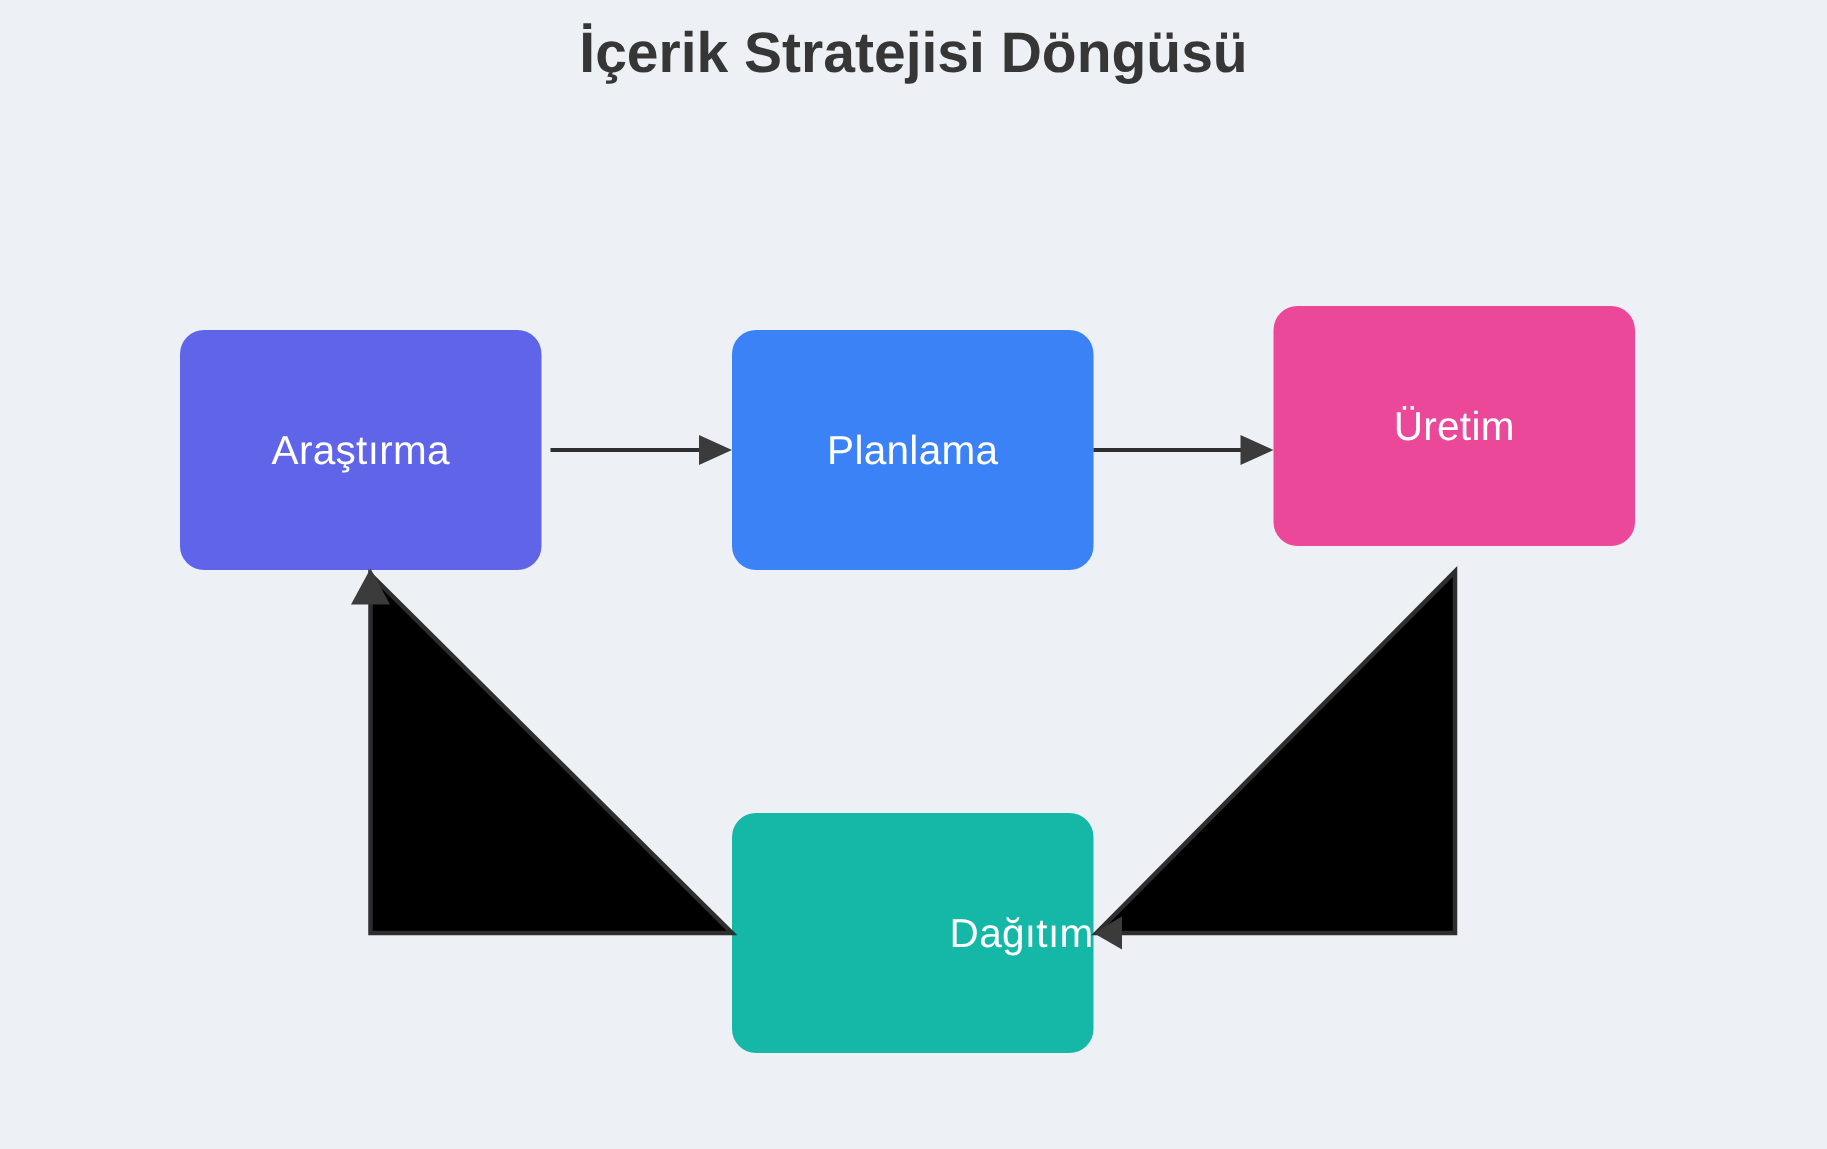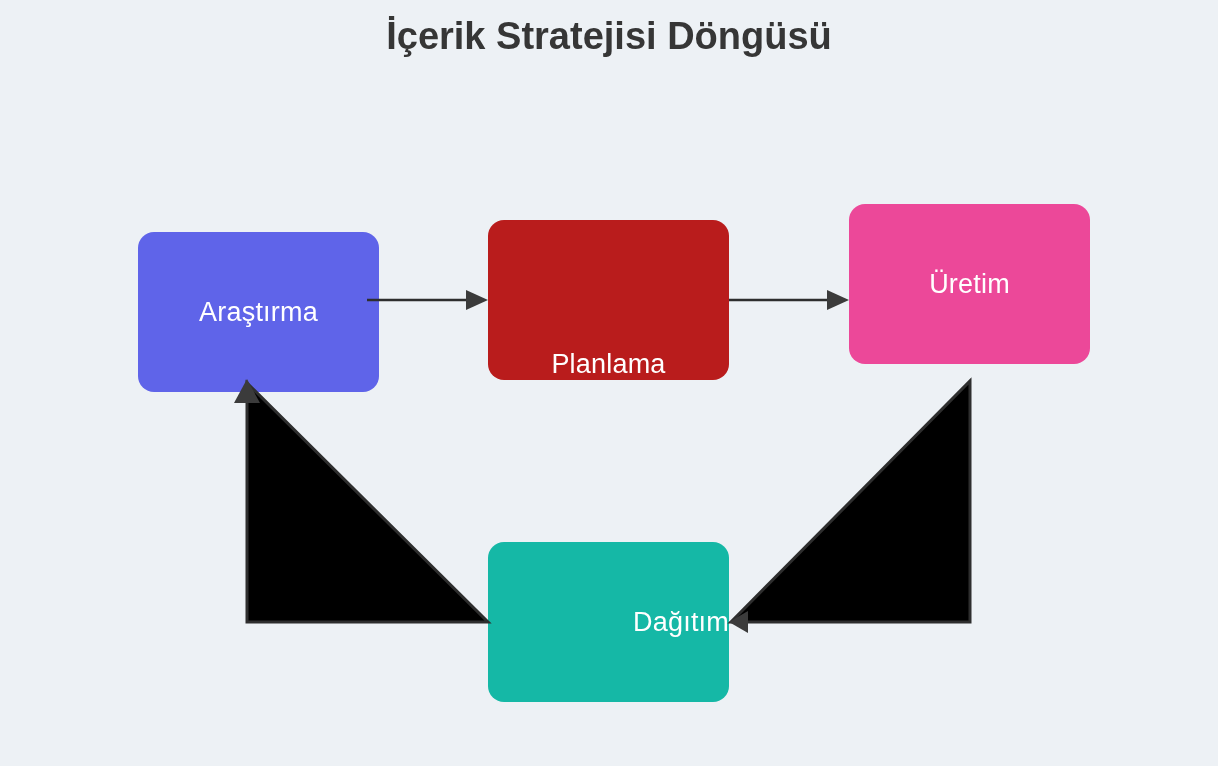--- a/index.html
+++ b/index.html
@@ -40,21 +40,21 @@
     align-items: center;
     justify-content: center;
     z-index: 1;
   }
   .node span {
     color: var(--c-node_text, #FFFFFF);
     font-size: 27px;
     font-weight: 400;
     letter-spacing: 0.2px;
   }
-  .node-arastirma { left: 138px; top: 220px; margin-top: 12px; }
+  .node-arastirma { left: 120px; top: 220px; }
   .node-planlama  { left: 488px; top: 220px; }
   .node-uretim    { left: 849px; top: 204px; }
   .node-dagitim   { left: 488px; top: 542px; }
 
   .connector-layer {
     position: absolute;
     left: 0;
     top: 0;
     width: 1218px;
     height: 766px;
@@ -80,21 +80,21 @@
 </head>
 <body>
 
 <div class="stage">
 
   <h1 class="title">İçerik Stratejisi Döngüsü</h1>
 
   <div class="node node-arastirma" style="background: rgb(95, 100, 233);">
     <span>Araştırma</span>
   </div>
-  <div class="node node-planlama" style="background: #b91c1c; align-items: flex-end;">
+  <div class="node node-planlama" style="background: #3b82f6;">
     <span>Planlama</span>
   </div>
   <div class="node node-uretim" style="background: rgb(236, 72, 153);">
     <span>Üretim</span>
   </div>
   <div class="node node-dagitim" style="background: rgb(21, 184, 166); justify-content: flex-end;">
     <span>Dağıtım</span>
   </div>
 
   <svg class="connector-layer" width="1218" height="766" viewBox="0 0 1218 766">

